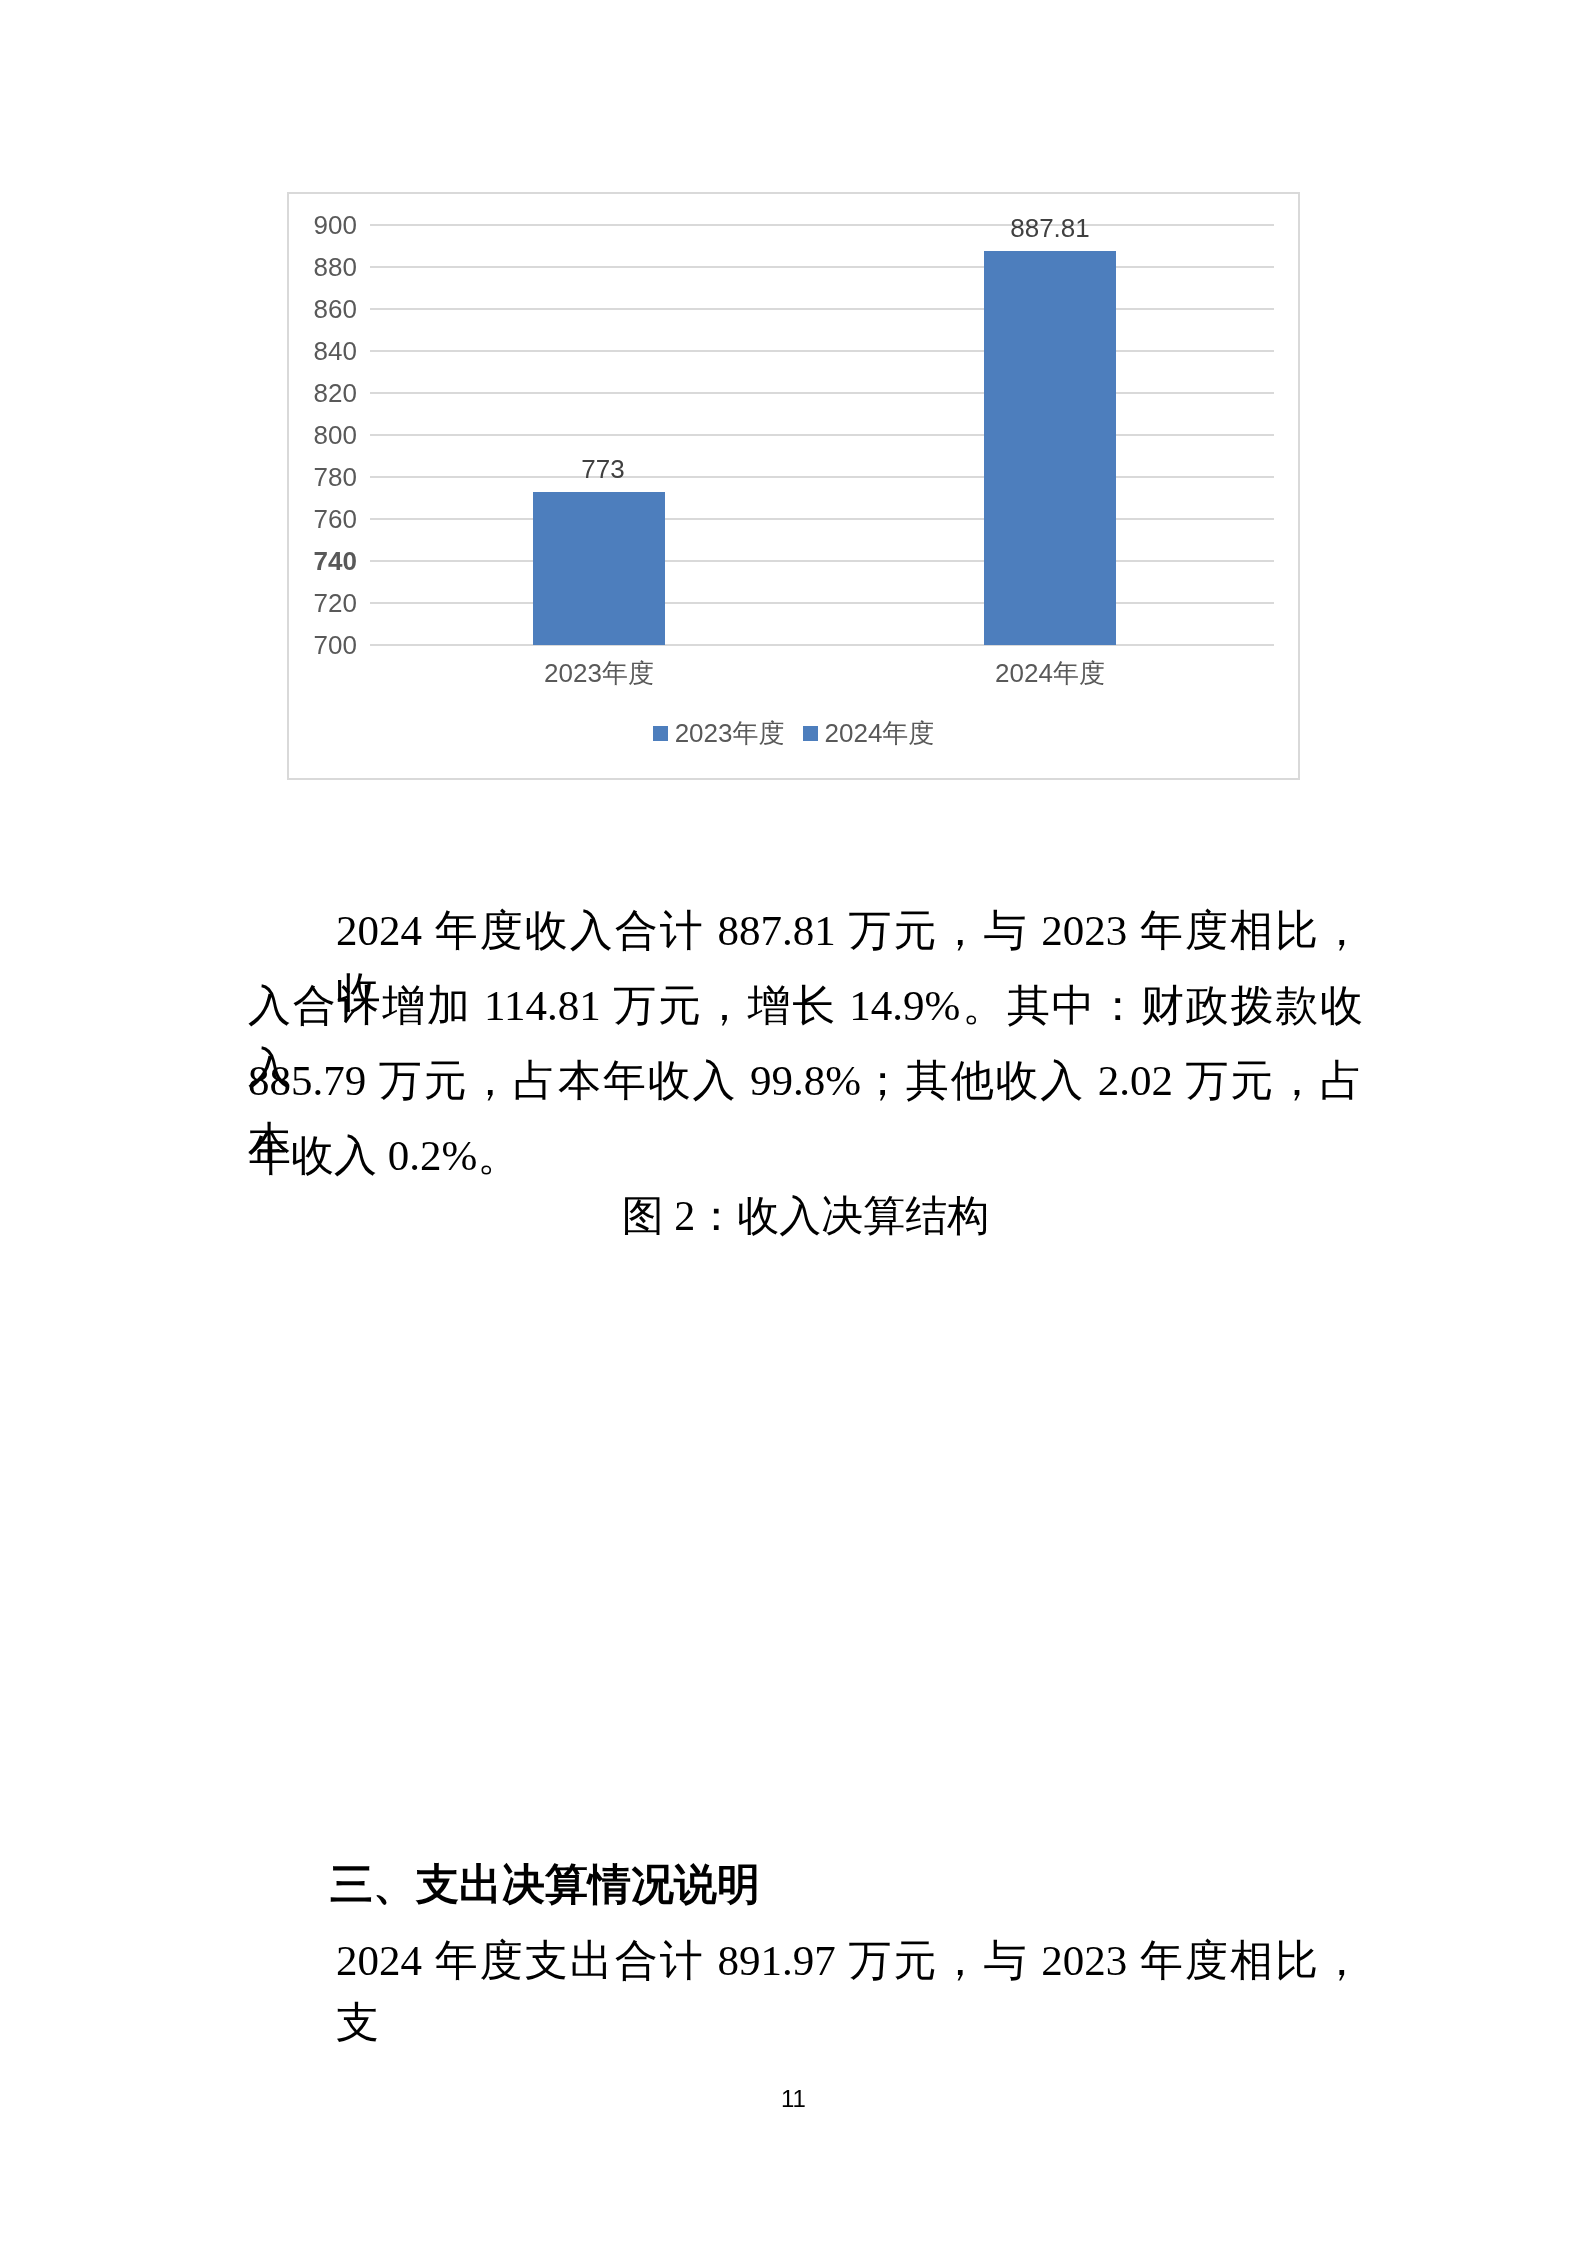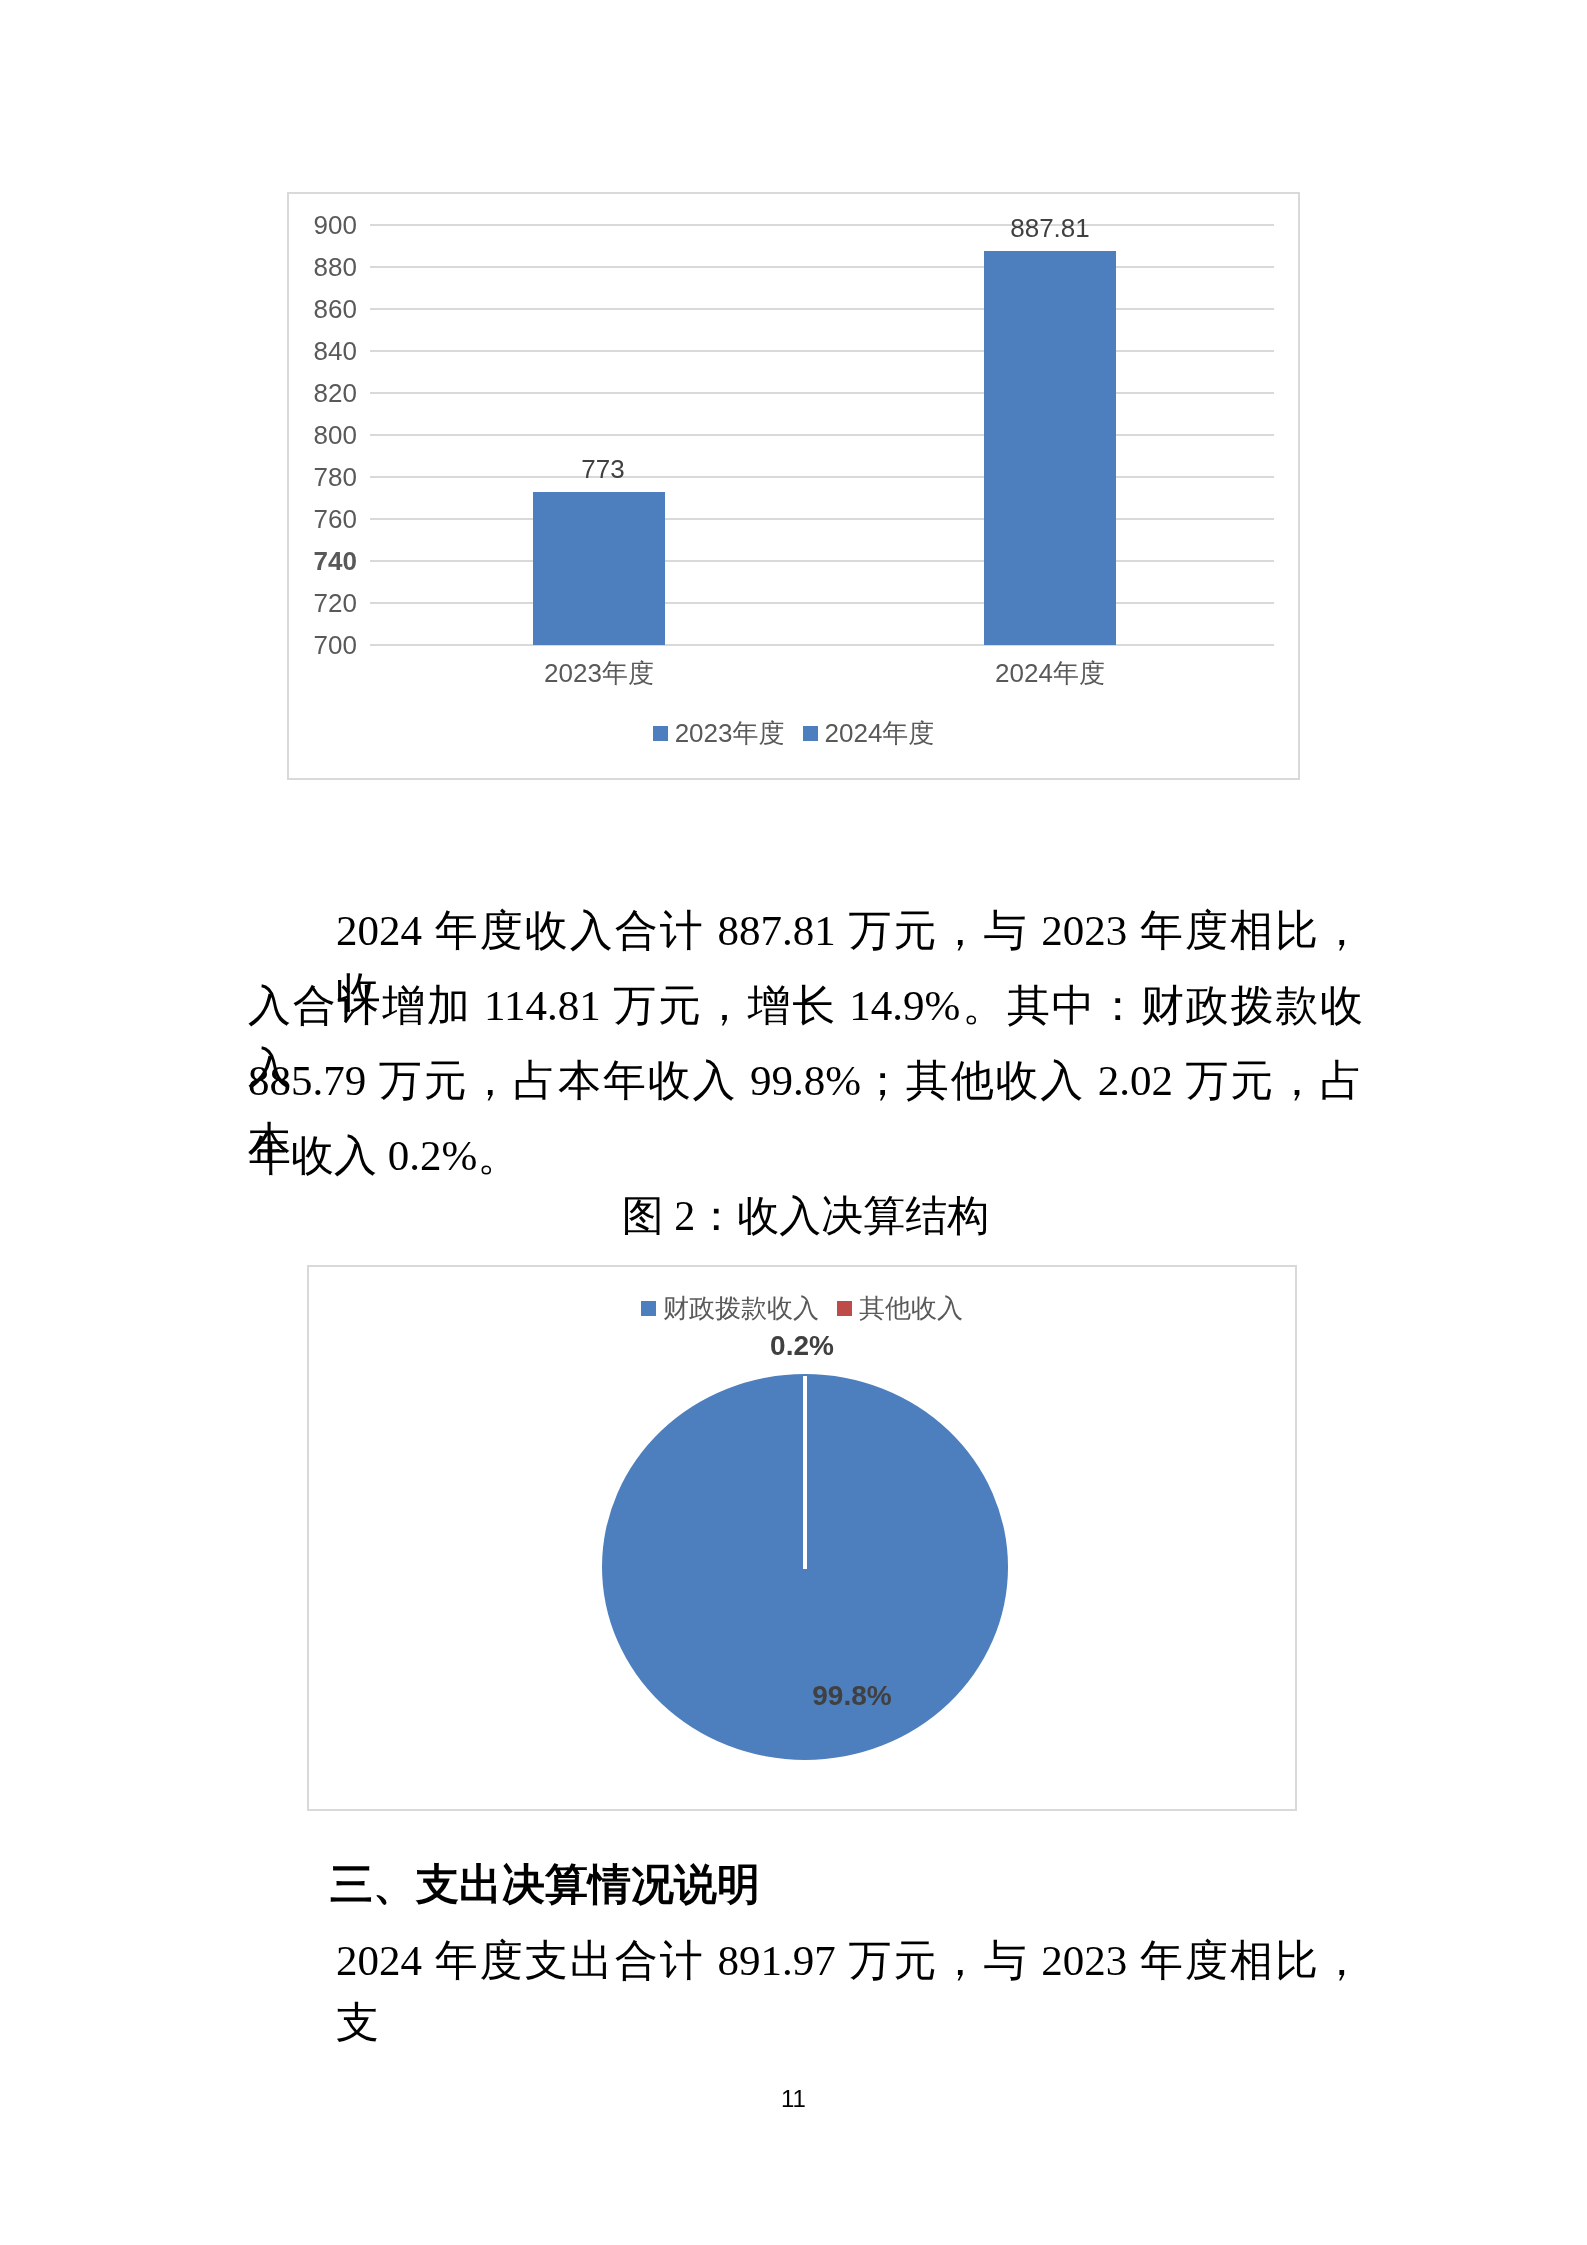--- a/index.html
+++ b/index.html
@@ -134,36 +134,20 @@
     </div>
 
 
   <div class="bodyline just indent" style="top:900px;">2024 年度收入合计 887.81 万元，与 2023 年度相比，收</div>
   <div class="bodyline just" style="top:975px;">入合计增加 114.81 万元，增长 14.9%。其中：财政拨款收入</div>
   <div class="bodyline just" style="top:1050px;">885.79 万元，占本年收入 99.8%；其他收入 2.02 万元，占本</div>
   <div class="bodyline" style="top:1125px;">年收入 0.2%。</div>
 
   <div class="caption">图 2：收入决算结构</div>
 
-  <div class="chartbox" id="pie-chart">
-    <div class="legend" id="pie-legend" style="top:24px;">
-        <span class="legend-item">
-          <span class="legend-swatch" style="background: rgb(77, 126, 189);"></span>
-          <span>财政拨款收入</span>
-        </span>
-        <span class="legend-item">
-          <span class="legend-swatch" style="background: rgb(190, 75, 72);"></span>
-          <span>其他收入</span>
-        </span>
-      </div>
-    <div class="pie-pct" id="pie-pct-small">0.2%</div>
-    <div class="pie-ellipse"></div>
-    <div class="pie-sliver"></div>
-    <div class="pie-pct" id="pie-pct-big">99.8%</div>
-  </div>
 
   <div class="heading" style="top:1858px;">三、支出决算情况说明</div>
 
   <div class="bodyline just indent" style="top:1930px;">2024 年度支出合计 891.97 万元，与 2023 年度相比，支</div>
 
   <div class="pageno">11</div>
 
 </div>
 
 </body></html>

